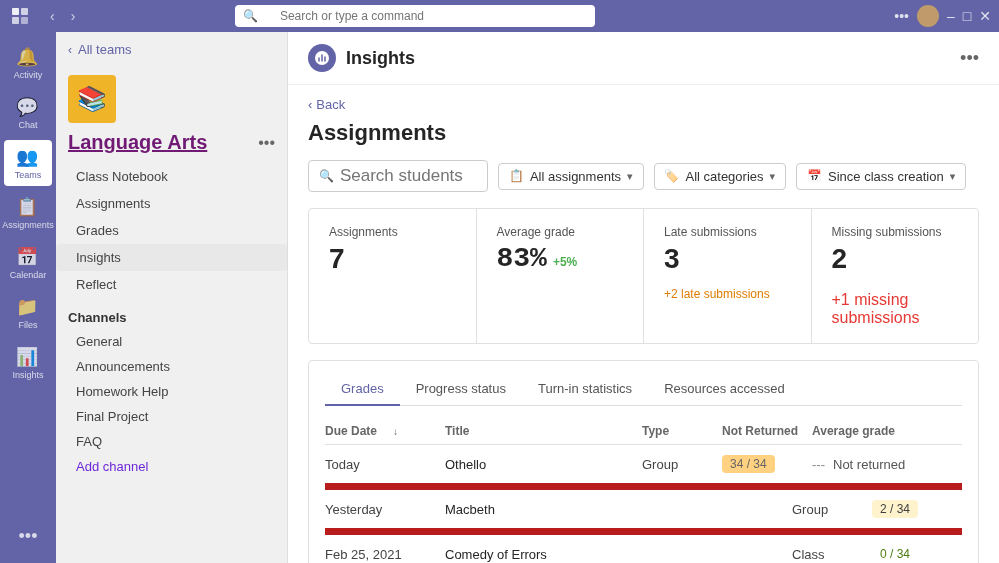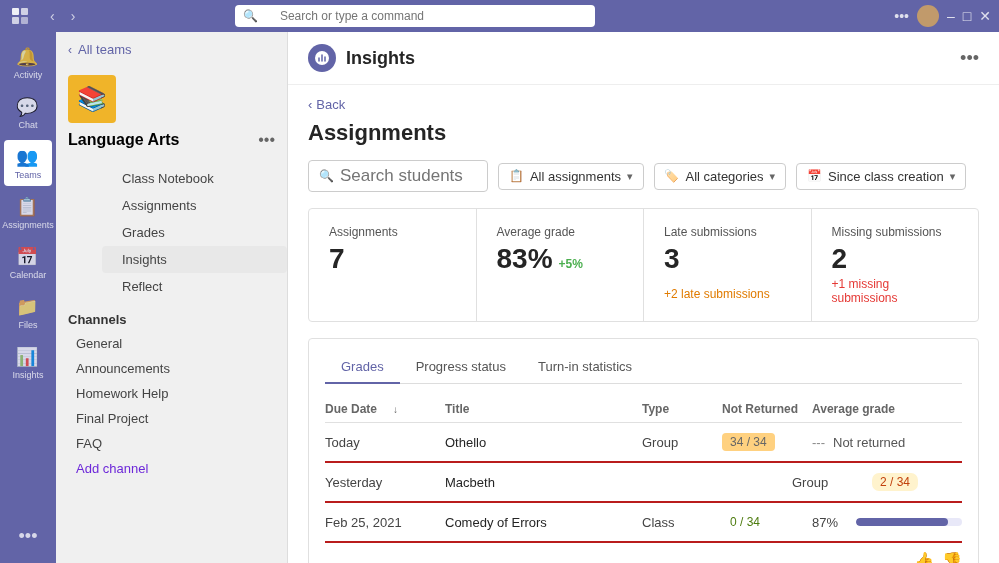--- a/index.html
+++ b/index.html
@@ -26,22 +26,22 @@
     .rail-item .icon { font-size: 18px; }
     .rail-item .label { font-size: 9px; text-align: center; }
     .rail-more { margin-top: auto; color: rgba(255,255,255,0.75); font-size: 18px; cursor: pointer; }
 
     
     .sidebar { width: 232px; background: #f0f0f0; border-right: 1px solid #ddd; display: flex; flex-direction: column; overflow-y: auto; flex-shrink: 0; }
     .sidebar-header { display: flex; align-items: center; padding: 10px 12px; gap: 6px; font-size: 13px; color: #6264a7; cursor: pointer; }
     .team-section { padding: 8px 12px; }
     .team-avatar { width: 48px; height: 48px; border-radius: 4px; overflow: hidden; background: #f0b429; display: flex; align-items: center; justify-content: center; font-size: 24px; }
     .team-name-row { display: flex; align-items: center; justify-content: space-between; margin-top: 8px; }
-    .team-name { font-size: 16px; font-weight: 600; color: #000000; }
-    .nav-list { margin-top: 8px; padding-left: 46px; }
+    .team-name { font-size: 20px; font-weight: 600; color: #701a75; text-decoration: underline; }
+    .nav-list { margin-top: 1px; }
     .nav-item { padding: 6px 12px 6px 20px; font-size: 13px; color: #444; cursor: pointer; border-radius: 4px; }
     .nav-item.active { background: #e8e8e8; font-weight: 500; }
     .section-header { padding: 12px 12px 4px; font-size: 13px; font-weight: 600; color: #333; }
     .channel-item { padding: 5px 12px 5px 20px; font-size: 13px; color: #444; cursor: pointer; }
     .add-channel { padding: 5px 12px 5px 20px; font-size: 13px; color: #6d28d9; cursor: pointer; }
 
     
     .main { flex: 1; background: white; display: flex; flex-direction: column; overflow: hidden; }
     .main-header { display: flex; align-items: center; padding: 12px 20px; border-bottom: 1px solid #eee; }
     .main-header-icon { width: 28px; height: 28px; background: #6264a7; border-radius: 50%; display: flex; align-items: center; justify-content: center; color: white; font-size: 14px; margin-right: 10px; }
@@ -58,47 +58,47 @@
     .search-box input { border: none; outline: none; font-size: 13px; flex: 1; }
     .filter-dropdown { border: 1px solid #ccc; border-radius: 4px; padding: 5px 10px; font-size: 13px; display: flex; align-items: center; gap: 6px; cursor: pointer; color: #333; background: white; }
     .filter-dropdown span.icon { font-size: 11px; color: #666; }
 
     
     .stats-row { display: flex; border: 1px solid #e0e0e0; border-radius: 4px; margin-bottom: 16px; overflow: hidden; }
     .stat-card { flex: 1; padding: 16px 20px; border-right: 1px solid #e0e0e0; }
     .stat-card:last-child { border-right: none; }
     .stat-label { font-size: 12px; color: #555; margin-bottom: 4px; }
     .stat-value { font-size: 28px; font-weight: 700; color: #252525; display: flex; align-items: baseline; gap: 6px; }
-    .stat-value .percent { font-size: 28px; }
+    .stat-value .percent { font-size: 28px; font-family: Liberation Mono, monospace; }
     .stat-change-pos { font-size: 12px; color: #4caf50; }
     .stat-sub-late { font-size: 12px; color: #e07b00; margin-top: 12px; }
-    .stat-sub-missing { font-size: 12px; color: #e53935; margin-top: 2px; }
+    .stat-sub-missing { font-size: 16px; color: #e53935; margin-top: 16px; }
 
     
     .tabs { display: flex; gap: 0; border-bottom: 1px solid #ddd; margin-bottom: 12px; }
     .tab { padding: 8px 16px; font-size: 13px; color: #555; cursor: pointer; border-bottom: 2px solid transparent; margin-bottom: -1px; }
     .tab.active { color: #6264a7; border-bottom-color: #6264a7; font-weight: 500; }
 
     
     .grades-table { width: 100%; }
     .table-header { display: flex; padding: 6px 0; border-bottom: 1px solid #e0e0e0; font-size: 12px; color: #666; font-weight: 600; }
     .table-header .col-date { width: 120px; display: flex; align-items: center; gap: 16px; }
     .table-header .col-title { flex: 1; }
     .table-header .col-type { width: 80px; }
     .table-header .col-notreturned { width: 90px; }
     .table-header .col-grade { width: 150px; }
-    .table-row { display: flex; align-items: center; padding: 10px 0; border-bottom: 2px solid #b91c1c; font-size: 13px; }
+    .table-row { display: flex; align-items: center; padding: 10px 0; border-bottom: 7px solid #b91c1c; font-size: 13px; }
     .table-row .col-date { width: 120px; color: #444; }
     .table-row .col-title { flex: 1; color: #252525; }
     .table-row .col-type { width: 80px; color: #444; }
     .table-row .col-notreturned { width: 90px; }
     .table-row .col-grade { width: 150px; display: flex; align-items: center; gap: 8px; }
     .not-returned-badge { display: inline-block; padding: 2px 8px; border-radius: 4px; font-size: 12px; font-weight: 500; }
     .not-returned-high { background: #ffd180; color: #666; }
-    .not-returned-low { background: #fff3cd; color: #c2410c; border-radius: 7px; }
+    .not-returned-low { background: #fff3cd; color: #404040; }
     .not-returned-none { color: #4d7c0f; }
     .grade-bar-container { flex: 1; height: 8px; background: #e8e8f8; border-radius: 4px; overflow: hidden; }
     .grade-bar { height: 100%; background: #6264a7; border-radius: 4px; }
     .grade-text { font-size: 13px; color: #444; width: 36px; }
     .not-returned-text { font-size: 13px; color: #888; }
 
     
     .feedback-row { display: flex; justify-content: flex-end; padding: 8px 0; gap: 8px; }
     .feedback-btn { background: none; border: none; cursor: pointer; font-size: 16px; color: #888; }
   </style>
@@ -263,20 +263,21 @@
           </div>
           <div class="stat-sub-missing">+1 missing submissions</div>
         </div>
       </div>
 
       <div style="border:1px solid #e0e0e0;border-radius:4px;padding:12px 16px;margin-bottom:16px;">
         <div class="tabs">
           <div class="tab active">Grades</div>
           <div class="tab">Progress status</div>
           <div class="tab">Turn-in statistics</div>
+          <div class="tab">Resources accessed</div>
         </div>
 
         <div class="grades-table">
           <div class="table-header">
             <div class="col-date">
               <span>Due Date</span>
               <span style="font-size:10px;">↓</span>
             </div>
             <div class="col-title">Title</div>
             <div class="col-type">Type</div>
@@ -306,26 +307,20 @@
             </div>
           </div>
 
           <div class="table-row">
             <div class="col-date">Feb 25, 2021</div>
             <div class="col-title">Comedy of Errors</div>
             <div class="col-type">Class</div>
             <div class="col-notreturned">
               <span class="not-returned-badge not-returned-none">0 / 34</span>
             </div>
-            <div class="col-grade">
-              <span class="grade-text">87%</span>
-              <div class="grade-bar-container">
-                <div class="grade-bar" style="width:87%;"></div>
-              </div>
-            </div>
           </div>
         </div>
 
         <div class="feedback-row">
           <button class="feedback-btn">👍</button>
           <button class="feedback-btn">👎</button>
         </div>
       </div>
 
     </div>

